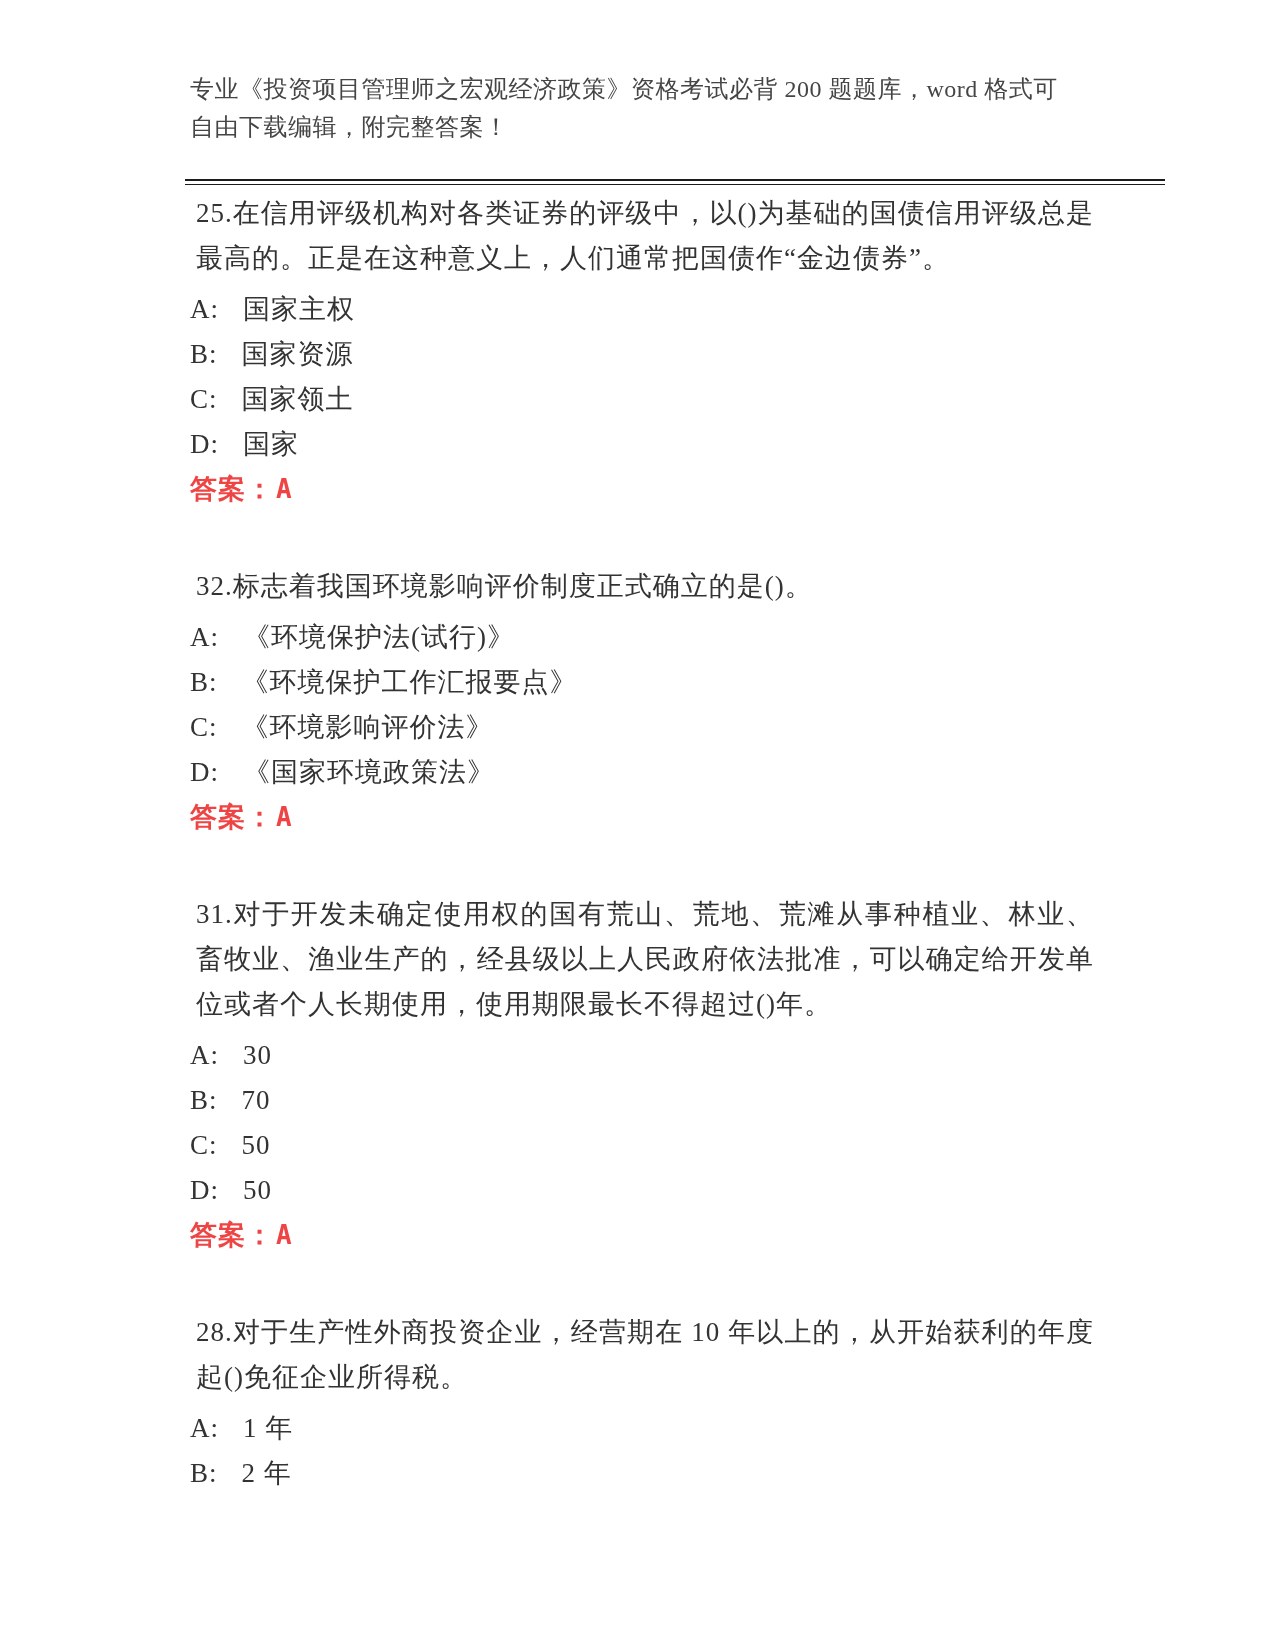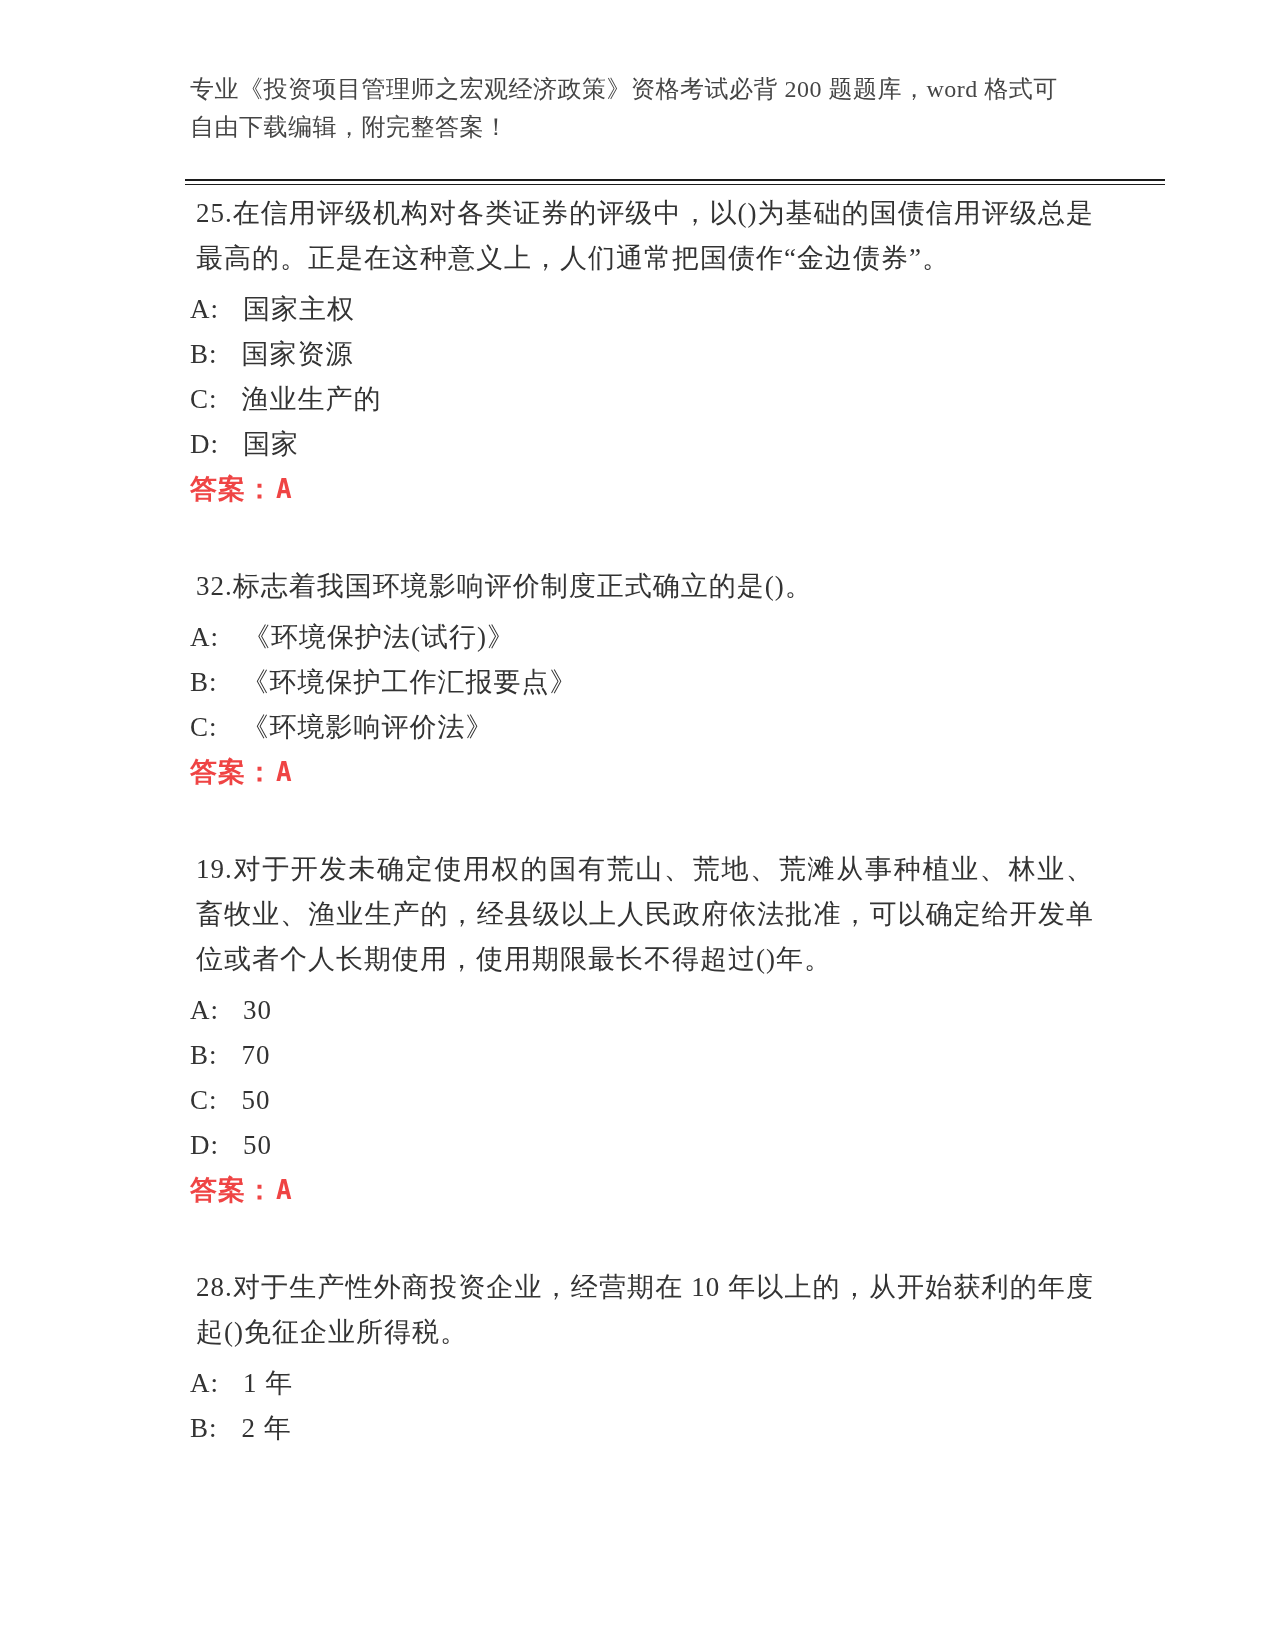--- a/index.html
+++ b/index.html
@@ -83,35 +83,36 @@
       <span class="hline">专业《投资项目管理师之宏观经济政策》资格考试必背 200 题题库，word 格式可</span>
       <span class="hline">自由下载编辑，附完整答案！</span>
     </div>
 
     <div class="header-rule"></div>
 
     <div class="question first">
       <p class="q-text"><span>25.</span><span>在信用评级机构对各类证券的评级中，以()为基础的国债信用评级总是最高的。正是在这种意义上，人们通常把国债作“金边债券”。</span></p>
       <div class="option"><span class="opt-label">A:</span><span class="opt-text">国家主权</span></div>
       <div class="option"><span class="opt-label">B:</span><span class="opt-text">国家资源</span></div>
-      <div class="option"><span class="opt-label">C:</span><span class="opt-text">渔业生产的</span></div>
+      <div class="option"><span class="opt-label">C:</span><span class="opt-text">国家领土</span></div>
       <div class="option"><span class="opt-label">D:</span><span class="opt-text">国家</span></div>
       <p class="answer"><span>答案：</span><span class="ans-val">A</span></p>
     </div>
 
     <div class="question">
       <p class="q-text"><span>32.</span><span>标志着我国环境影响评价制度正式确立的是()。</span></p>
       <div class="option"><span class="opt-label">A:</span><span class="opt-text">《环境保护法(试行)》</span></div>
       <div class="option"><span class="opt-label">B:</span><span class="opt-text">《环境保护工作汇报要点》</span></div>
       <div class="option"><span class="opt-label">C:</span><span class="opt-text">《环境影响评价法》</span></div>
+      <div class="option"><span class="opt-label">D:</span><span class="opt-text">《国家环境政策法》</span></div>
       <p class="answer"><span>答案：</span><span class="ans-val">A</span></p>
     </div>
 
     <div class="question">
-      <p class="q-text"><span>19.</span><span>对于开发未确定使用权的国有荒山、荒地、荒滩从事种植业、林业、畜牧业、渔业生产的，经县级以上人民政府依法批准，可以确定给开发单位或者个人长期使用，使用期限最长不得超过()年。</span></p>
+      <p class="q-text"><span>31.</span><span>对于开发未确定使用权的国有荒山、荒地、荒滩从事种植业、林业、畜牧业、渔业生产的，经县级以上人民政府依法批准，可以确定给开发单位或者个人长期使用，使用期限最长不得超过()年。</span></p>
       <div class="option"><span class="opt-label">A:</span><span class="opt-text">30</span></div>
       <div class="option"><span class="opt-label">B:</span><span class="opt-text">70</span></div>
       <div class="option"><span class="opt-label">C:</span><span class="opt-text">50</span></div>
       <div class="option"><span class="opt-label">D:</span><span class="opt-text">50</span></div>
       <p class="answer"><span>答案：</span><span class="ans-val">A</span></p>
     </div>
 
     <div class="question">
       <p class="q-text"><span>28.</span><span>对于生产性外商投资企业，经营期在 10 年以上的，从开始获利的年度起()免征企业所得税。</span></p>
       <div class="option"><span class="opt-label">A:</span><span class="opt-text">1 年</span></div>

